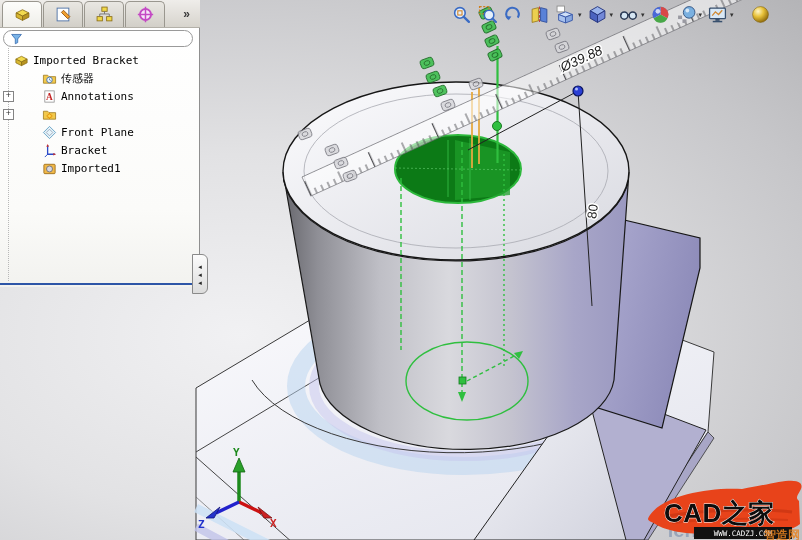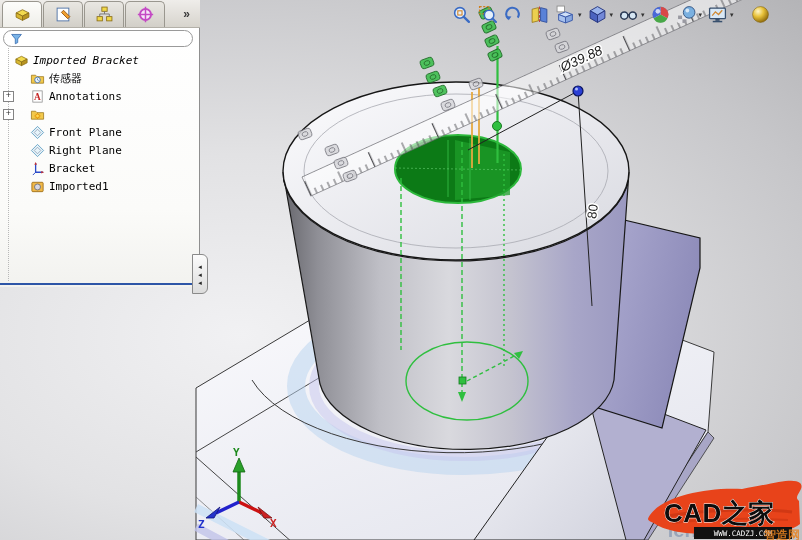--- a/index.html
+++ b/index.html
@@ -24,22 +24,22 @@
     background:linear-gradient(180deg,#ffffff 0%,#fbfbf9 70%,#f2f2ef 100%);
     border-right:1px solid #8f8f8f;z-index:25;}
   .filter{position:absolute;left:3px;top:2px;width:190px;height:17px;border:1px solid #9a9a9a;
     border-radius:9px;background:#fff;display:flex;align-items:center;padding-left:6px;box-sizing:border-box;}
   .filter svg{width:13px;height:13px;}
   .filter input{border:none;outline:none;flex:1;height:13px;font-size:10px;background:transparent;}
 
   .tree{position:absolute;left:0;top:23px;width:100%;}
   .row{position:relative;height:18px;display:flex;align-items:center;white-space:nowrap;}
   .row .ti{width:15px;height:15px;flex:0 0 15px;margin-right:4px;}
-  .row.root{padding-left:14px;font-style:italic;}
-  .row.child{padding-left:30px;}
+  .row.root{padding-left:14px;}
+  .row.child{padding-left:42px;}
   .lbl{font-family:"DejaVu Sans Mono","DejaVu Sans",monospace;font-size:11px;color:#000;}
   .lbl.selected{background:#316ac5;color:#fff;padding:0 2px;}
   .exp{position:absolute;left:3px;top:4px;width:9px;height:9px;border:1px solid #848484;background:#fff;
     font-size:9px;line-height:7px;text-align:center;color:#333;cursor:pointer;}
   .exp::before{content:"+";}
   .guide{position:absolute;left:8px;top:20px;bottom:6px;border-left:1px dotted #b8b8b8;}
   .redbox{position:absolute;left:17px;top:-2px;width:136px;height:21px;border:2px solid #c41f1f;border-radius:3px;pointer-events:none;z-index:6;}
   .rollback{position:absolute;left:0;top:255px;width:197px;height:2px;background:#2d55a7;}
 
   .splitter{position:absolute;left:192px;top:254px;width:14px;height:38px;z-index:31;
@@ -391,27 +391,20 @@
     </div>
     <div class="row child">
       <svg class="ti" viewBox="0 0 16 16">
             <path d="M8 1.5 L14.5 8 L8 14.5 L1.5 8 Z" fill="rgba(190,225,245,0.35)" stroke="#5a9ac0" stroke-width="0.9"></path>
             <path d="M8 4.5 L11.5 8 L8 11.5 L4.5 8 Z" fill="none" stroke="#8898b0" stroke-width="0.8"></path>
           </svg>
       <span class="lbl">Front Plane</span>
     </div>
     <div class="row child">
       <svg class="ti" viewBox="0 0 16 16">
-            <path d="M8 1.5 L14.5 8 L8 14.5 L1.5 8 Z" fill="rgba(190,225,245,0.35)" stroke="#5a9ac0" stroke-width="0.9"></path>
-            <path d="M8 4.5 L11.5 8 L8 11.5 L4.5 8 Z" fill="none" stroke="#8898b0" stroke-width="0.8"></path>
-          </svg>
-      <span class="lbl">Right Plane</span>
-    </div>
-    <div class="row child">
-      <svg class="ti" viewBox="0 0 16 16">
             <path d="M6 2 V12 H14" fill="none" stroke="#2a4ac8" stroke-width="1.4"></path>
             <path d="M6 1 L4.6 4 H7.4 Z" fill="#c83030"></path>
             <path d="M15 12 L12 10.6 V13.4 Z" fill="#c83030"></path>
             <path d="M3 15 L6 12" stroke="#2a4ac8" stroke-width="1"></path>
           </svg>
       <span class="lbl">Bracket</span>
     </div>
     <div class="row child">
       <svg class="ti" viewBox="0 0 16 16">
             <rect x="2" y="3.5" width="12" height="10" rx="1" fill="#f0b848" stroke="#9a6a14" stroke-width="0.9"></rect>

